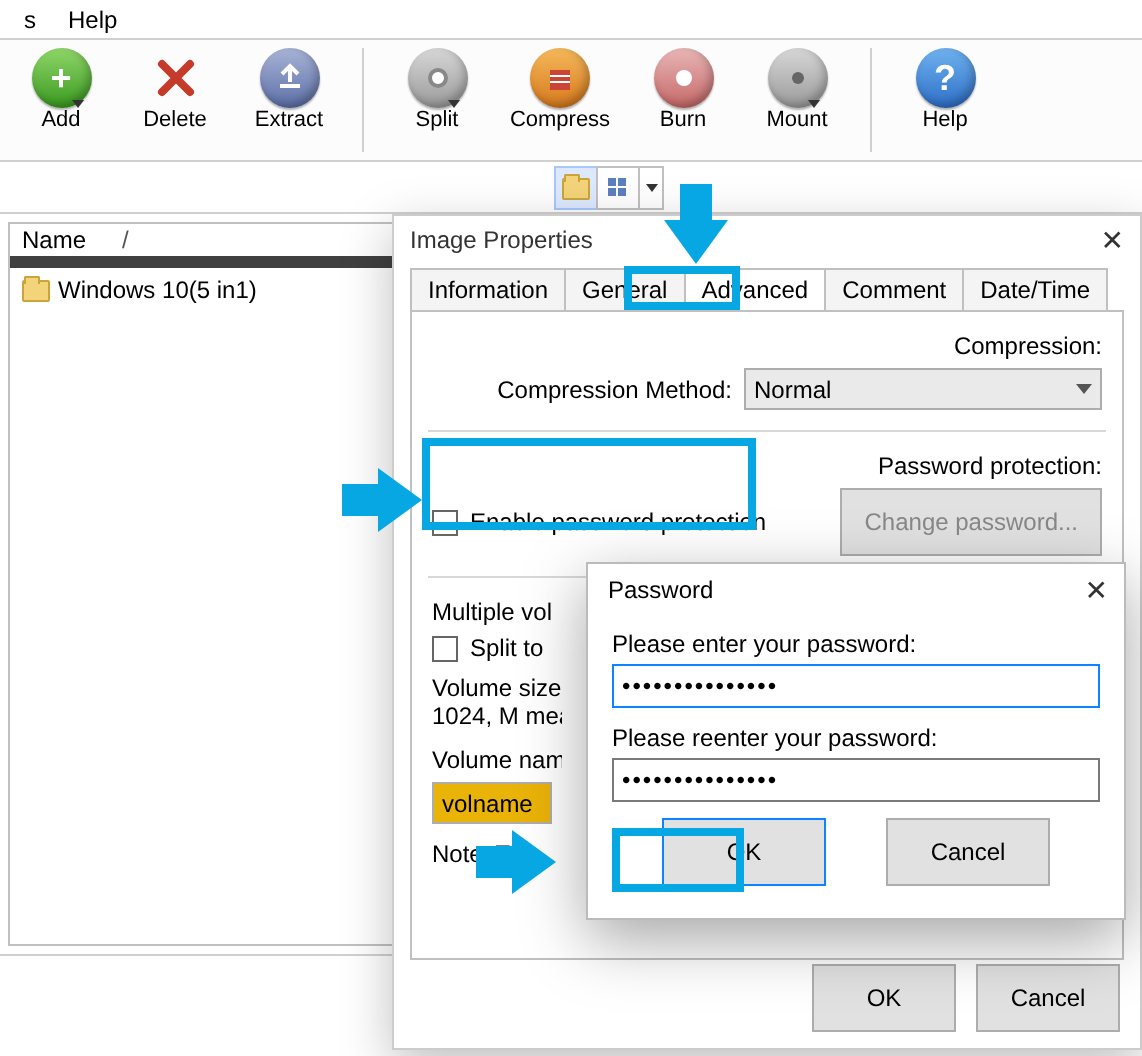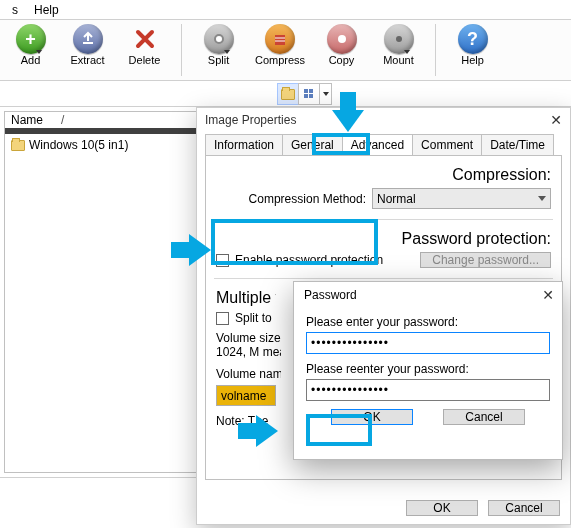--- a/index.html
+++ b/index.html
@@ -128,33 +128,33 @@
     z-index:1;
   }
   .tab-body {
     border: 1px solid #c0c0c0;
     margin: 0 8px 8px 8px;
     padding: 8px 10px;
     height: 325px;
     position: relative;
     background:#fff;
   }
-  .group-label { font-size:16px; margin-top:2px; }
+  .group-label { font-size:12px; margin-top:2px; }
   .row { display:flex; align-items:center; gap:6px; margin-top:4px; }
   .select {
     flex:1; height:21px; border:1px solid #adadad; background:#eaeaea;
     display:flex; align-items:center; justify-content:space-between;
     padding: 0 4px; font-size:12px;
   }
   .select .scaret { width:0;height:0;border-left:4px solid transparent;border-right:4px solid transparent;border-top:5px solid #555; }
   .divider { height:1px; background:#d8d8d8; margin: 10px -2px; }
   .checkbox { display:flex; align-items:center; gap:6px; font-size:12px; }
   .checkbox .box { width:13px;height:13px;border:1px solid #666;background:#fff; }
   .btn {
-    height: 16px; padding: 0 11px;
+    height: 34px; padding: 0 11px;
     background:#e1e1e1; border:1px solid #adadad;
     font-size:12px; display:flex; align-items:center; justify-content:center;
   }
   .btn.disabled { color:#888; }
   .note { font-size:12px; }
   .footer-btns {
     position:absolute; right: 10px; bottom: 8px;
     display:flex; gap:10px;
   }
   .footer-btns .btn { min-width:72px; }
@@ -227,34 +227,34 @@
   <span>Help</span>
 </div>
 
 <div class="toolbar-main">
   <div class="tool-btn">
     <div class="circle-icon" style="background:linear-gradient(#8fd66a,#3a9a1f)">+</div>
     <div class="dd-caret"></div>
     <span>Add</span>
   </div>
   <div class="tool-btn">
+    <div style="width:30px;height:30px;display:flex;align-items:center;justify-content:center">
+      <svg width="24" height="24" viewBox="0 0 24 24">
+          <path d="M5 5L19 19M19 5L5 19" stroke="#c63a2a" stroke-width="4" stroke-linecap="round"></path>
+        </svg>
+    </div>
+    <span>Delete</span>
+  </div>
+  <div class="tool-btn">
     <div class="circle-icon" style="background:linear-gradient(#a8b3d6,#5c6fa7)">
       <svg width="16" height="16" viewBox="0 0 16 16">
           <path d="M8 2v8M4 6l4-4 4 4M3 12h10" stroke="#fff" stroke-width="2" fill="none"></path>
         </svg>
     </div>
     <span>Extract</span>
-  </div>
-  <div class="tool-btn">
-    <div style="width:30px;height:30px;display:flex;align-items:center;justify-content:center">
-      <svg width="24" height="24" viewBox="0 0 24 24">
-          <path d="M5 5L19 19M19 5L5 19" stroke="#c63a2a" stroke-width="4" stroke-linecap="round"></path>
-        </svg>
-    </div>
-    <span>Delete</span>
   </div>
   <div class="tool-sep"></div>
   <div class="tool-btn">
     <div class="circle-icon" style="background:linear-gradient(#d7d7d7,#9a9a9a)">
       <div style="width:10px;height:10px;border-radius:50%;background:#fff;border:2px solid #888"></div>
     </div>
     <div class="dd-caret"></div>
     <span>Split</span>
   </div>
   <div class="tool-btn" style="width:66px">
@@ -263,21 +263,21 @@
           <rect x="4" y="5" width="10" height="10" fill="#c43"></rect>
           <path d="M4 8h10M4 11h10" stroke="#fff"></path>
         </svg>
     </div>
     <span>Compress</span>
   </div>
   <div class="tool-btn">
     <div class="circle-icon" style="background:linear-gradient(#e8b6b6,#c76868)">
       <div style="width:8px;height:8px;border-radius:50%;background:#fff"></div>
     </div>
-    <span>Copy</span>
+    <span>Burn</span>
   </div>
   <div class="tool-btn">
     <div class="circle-icon" style="background:linear-gradient(#d7d7d7,#9a9a9a)">
       <svg width="14" height="14">
           <circle cx="7" cy="7" r="3" fill="#666"></circle>
         </svg>
     </div>
     <div class="dd-caret"></div>
     <span>Mount</span>
   </div>

